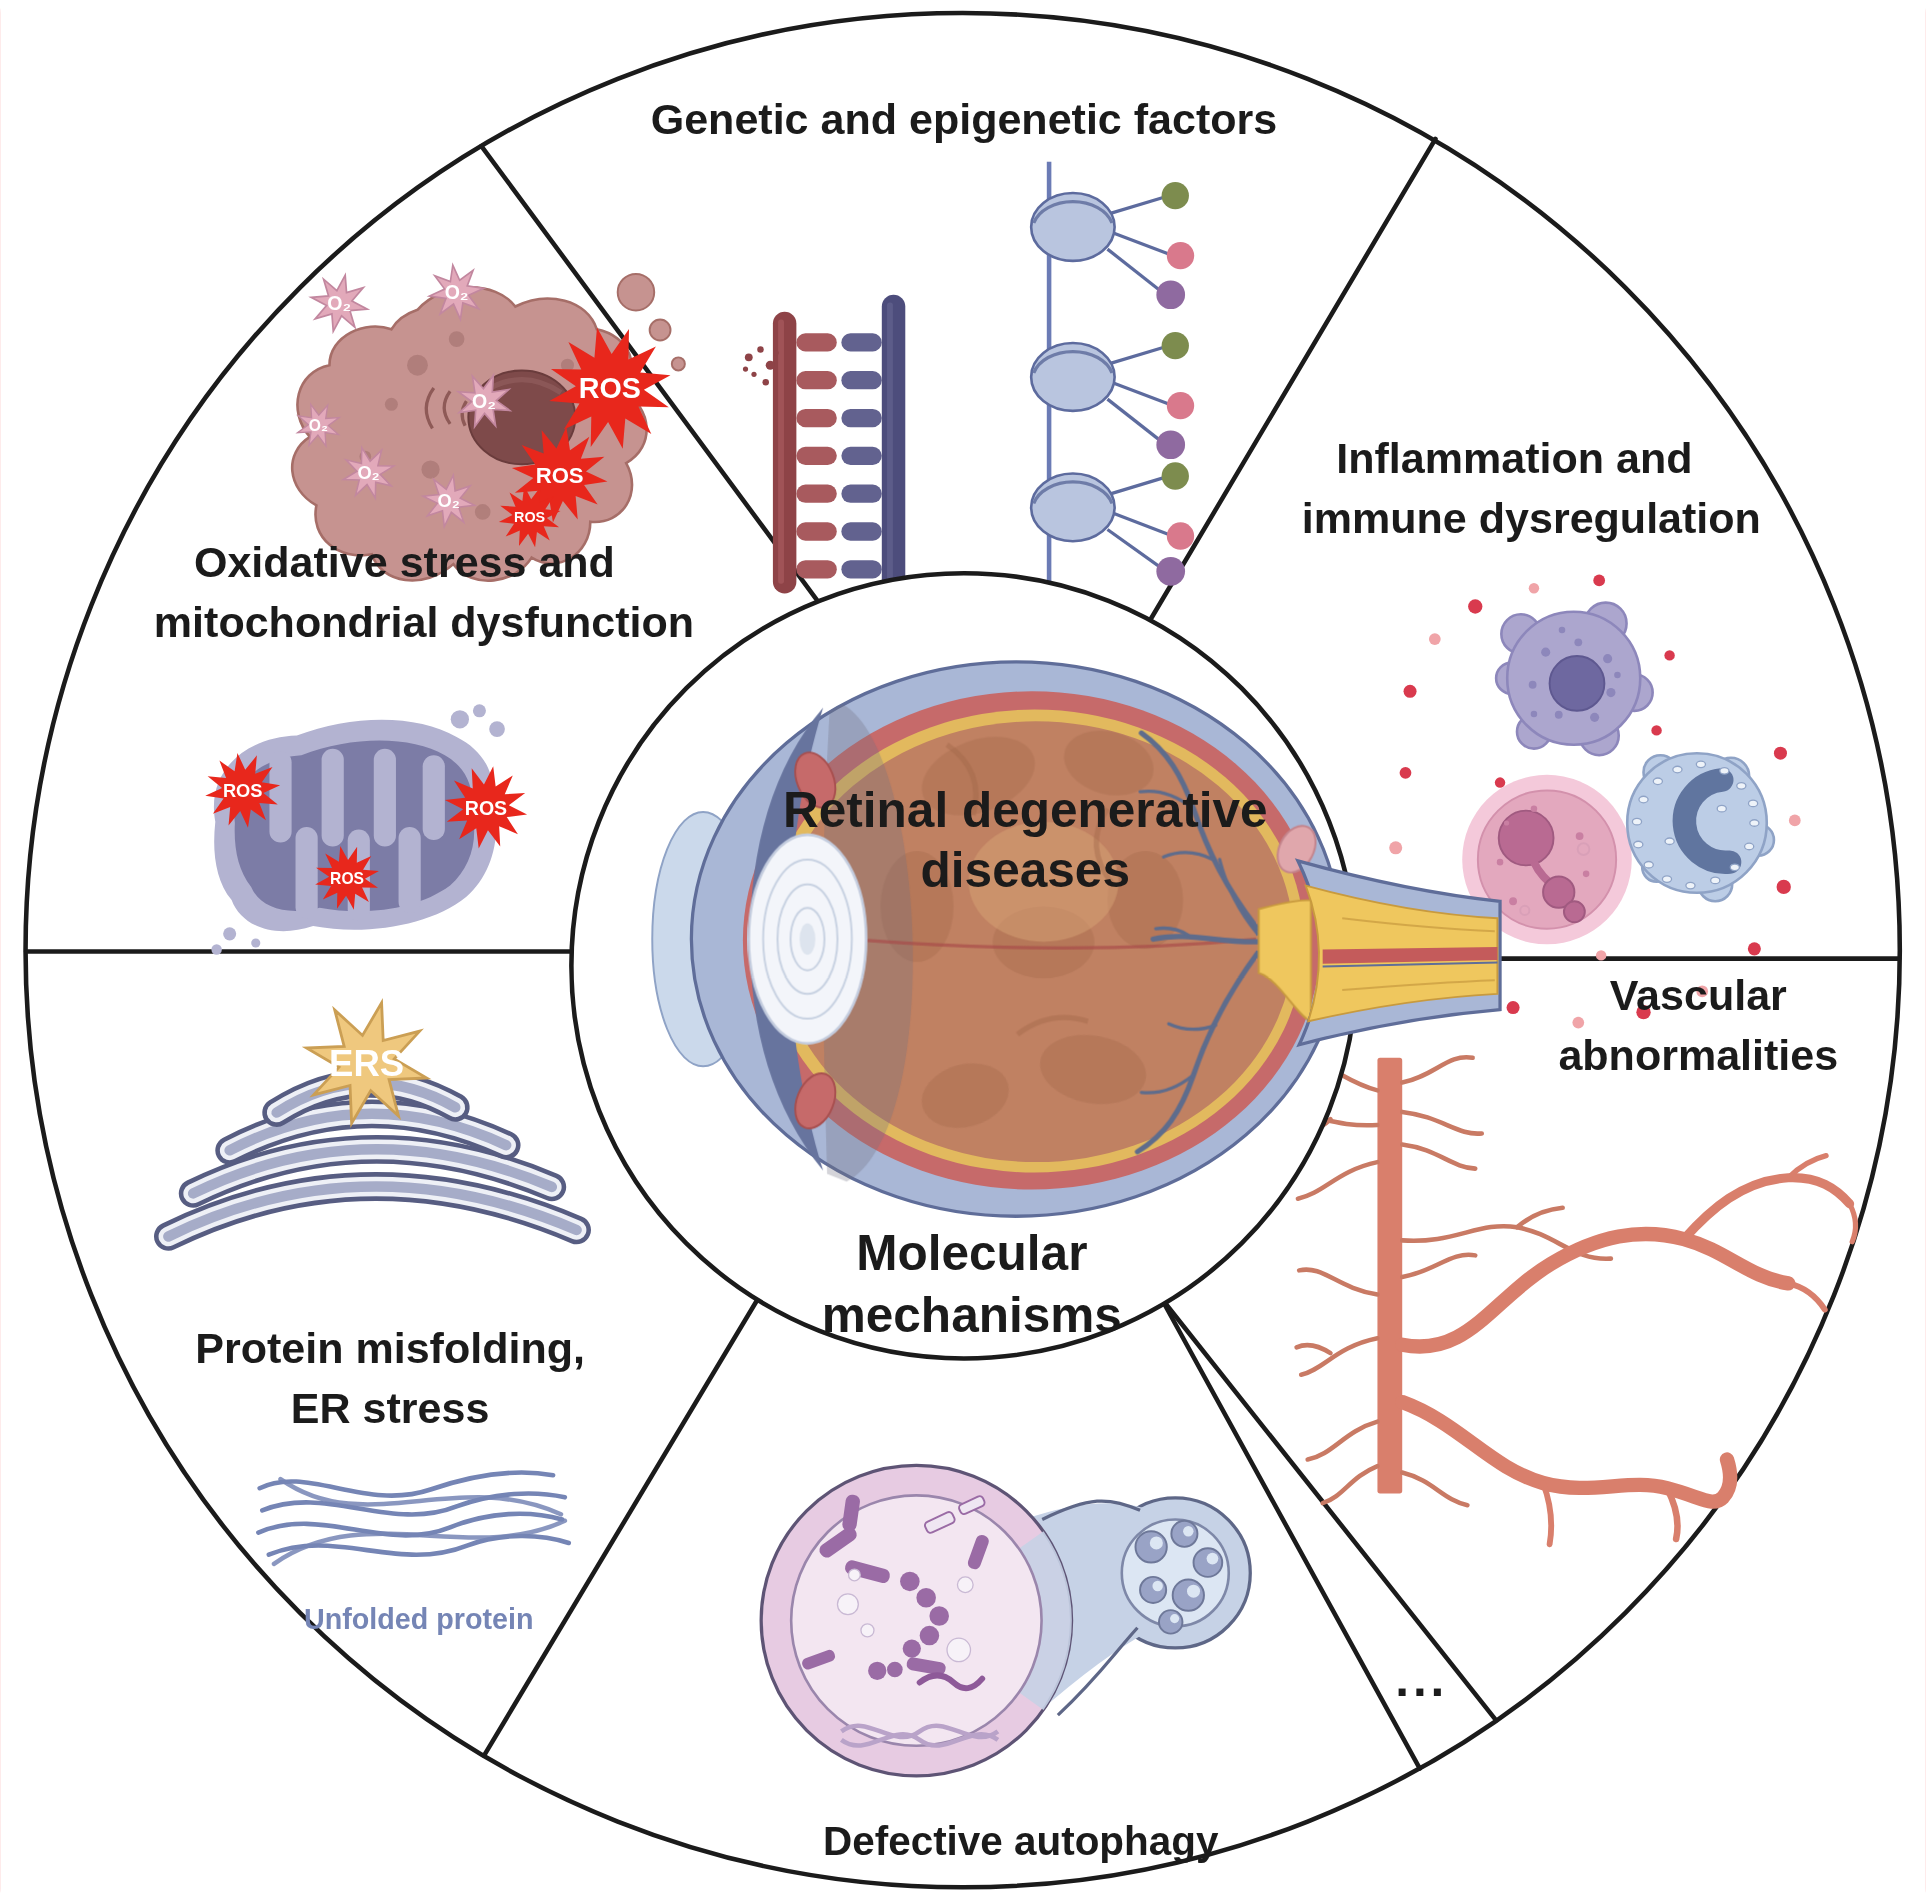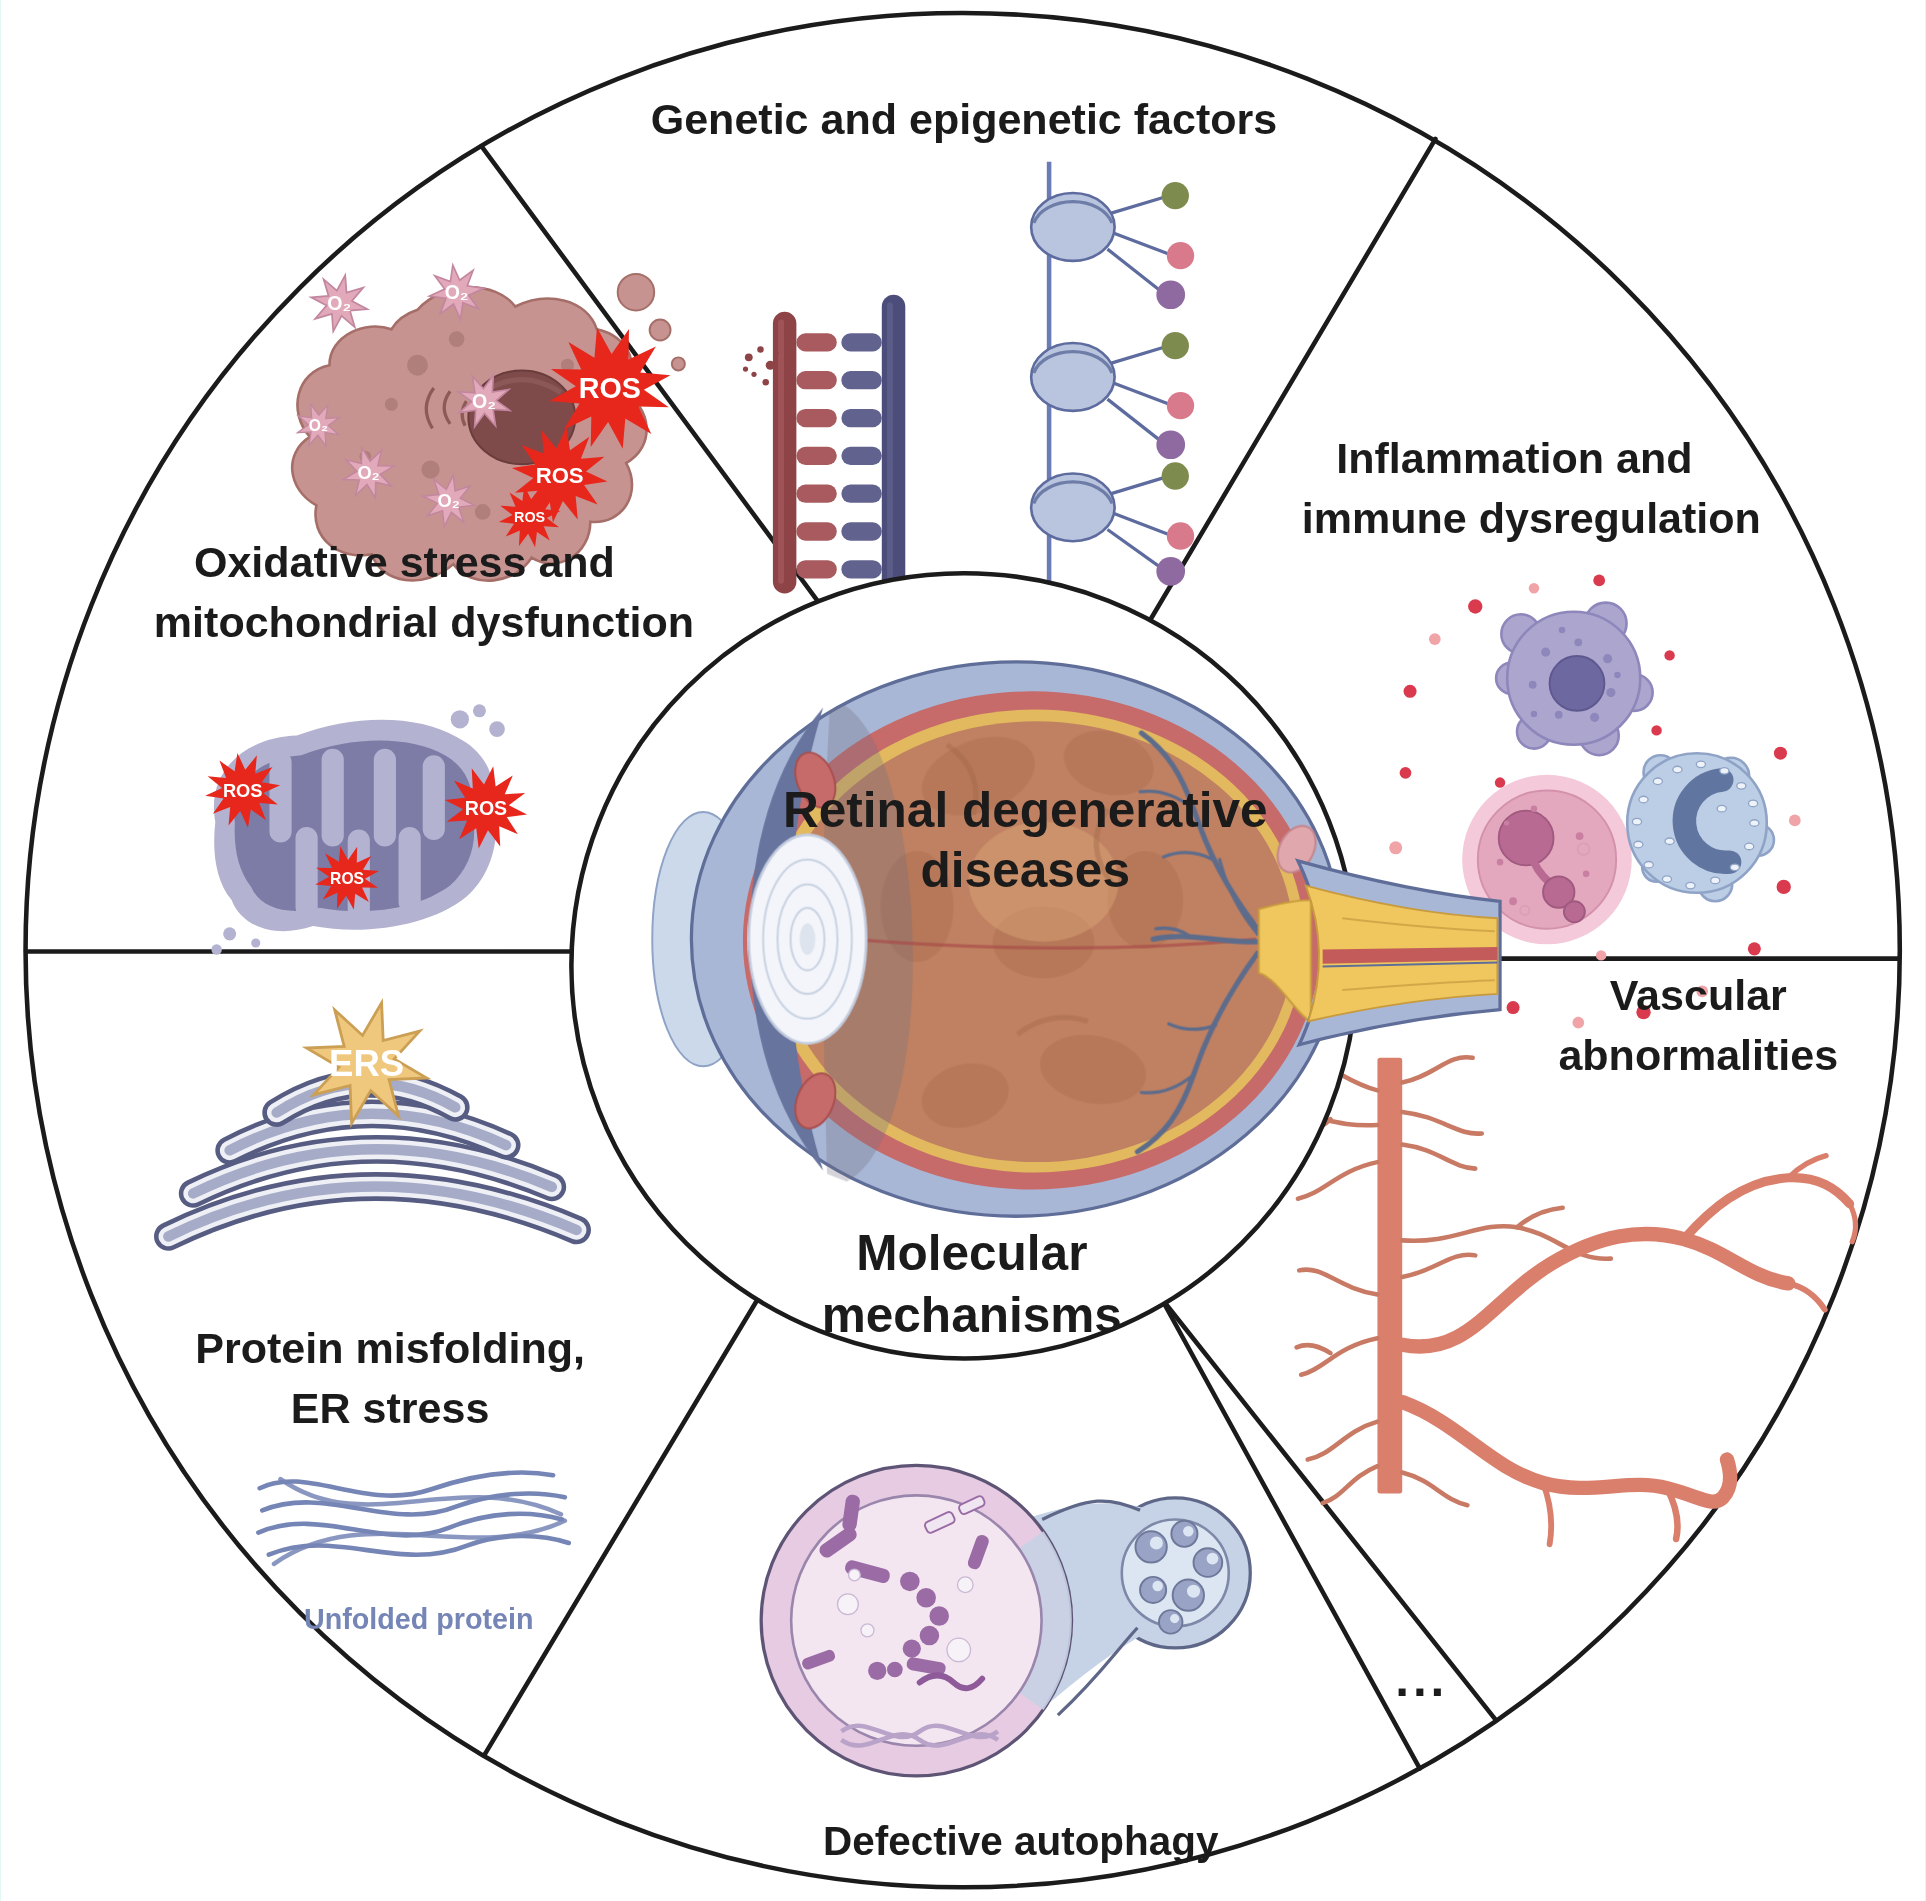--- a/index.html
+++ b/index.html
@@ -1,16 +1,16 @@
 <!DOCTYPE html>
 <html style="--ink: #1b1b1b; --ros_red: #e8271c; --o2_fill: #e2a9ba; --o2_stroke: #c2879f; --ers_fill: #efc87e; --ers_stroke: #cb9f54; --dna_red: #8e4347; --dna_red_light: #a85a5e; --dna_blue: #4d4d7c; --dna_blue_light: #62628f; --chain_blue: #6b7bb5; --bead_fill: #b9c5df; --bead_stroke: #5d6b9e; --mark_green: #7d8c4e; --mark_pink: #d9798c; --mark_purple: #8f6aa0; --cell_fill: #c69390; --cell_stroke: #a66e68; --cell_spot: #ad7b78; --nucleus_fill: #7e4a4a; --mito_light: #b3b3d1; --mito_dark: #7c7ca6; --er_dark: #575d82; --er_mid: #a6acc8; --unfolded: #7585b5; --auto_pink: #e7cbe2; --auto_pink_in: #f3e6f1; --auto_stroke: #5e5475; --auto_blue: #c6d2e6; --auto_blue_in: #dce6f3; --auto_blue_stroke: #5e6787; --cargo: #9a6ba5; --cargo_dark: #8e5a99; --helix: #b9a3c9; --mac_fill: #aca6ce; --mac_stroke: #8d87bb; --mac_nuc: #6e68a0; --eos_halo: #f4c9da; --eos_fill: #e3a8be; --eos_stroke: #d391ac; --eos_nuc: #b96a92; --neu_fill: #bccde6; --neu_stroke: #8fa3c6; --neu_nuc: #60759f; --dot_red: #d93a4e; --dot_pink: #f0a4a8; --vessel: #d97f6c; --vessel_thin: #c97a64; --sclera: #a9b7d6; --sclera_edge: #5f6d99; --cornea: #cbd9eb; --choroid: #c66a6a; --ret_yellow: #e2b95e; --fundus: #c08162; --fundus_dark: #9f6749; --fundus_glow: #d9a678; --iris: #67749e; --lens: #f3f5fa; --lens_ring: #c8d2e2; --eye_vessel: #5e6c8c; --nerve_yellow: #efc75e; --nerve_edge: #c89a3e; --nerve_red: #c45b5b; --shadow: #6f6f80;font-size:10.4px"><head>
 <meta charset="utf-8">
 <style>
   html,body{margin:0;padding:0;background:#ffffff;}
-  .stage{width:1926px;height:1901px;position:relative;background:#14b8a6;}
+  .stage{width:1926px;height:1901px;position:relative;background:#ef4444;border-radius:13px;}
   svg{display:block;}
   text{font-family:"Liberation Sans","DejaVu Sans",sans-serif;font-weight:700;}
   .t-sector{font-size:66px;fill:var(--ink);}
   .t-sector-sm{font-size:62px;fill:var(--ink);}
   .t-center{font-size:76px;fill:var(--ink);}
   .t-ellipsis{font-size:76px;fill:var(--ink);letter-spacing:6px;}
   .t-caption{font-size:44px;fill:var(--unfolded);}
   .t-badge{fill:#ffffff;}
   .t-ers{font-size:56px;fill:#ffffff;}
   .ring{fill:#ffffff;stroke:var(--ink);stroke-width:7;}

